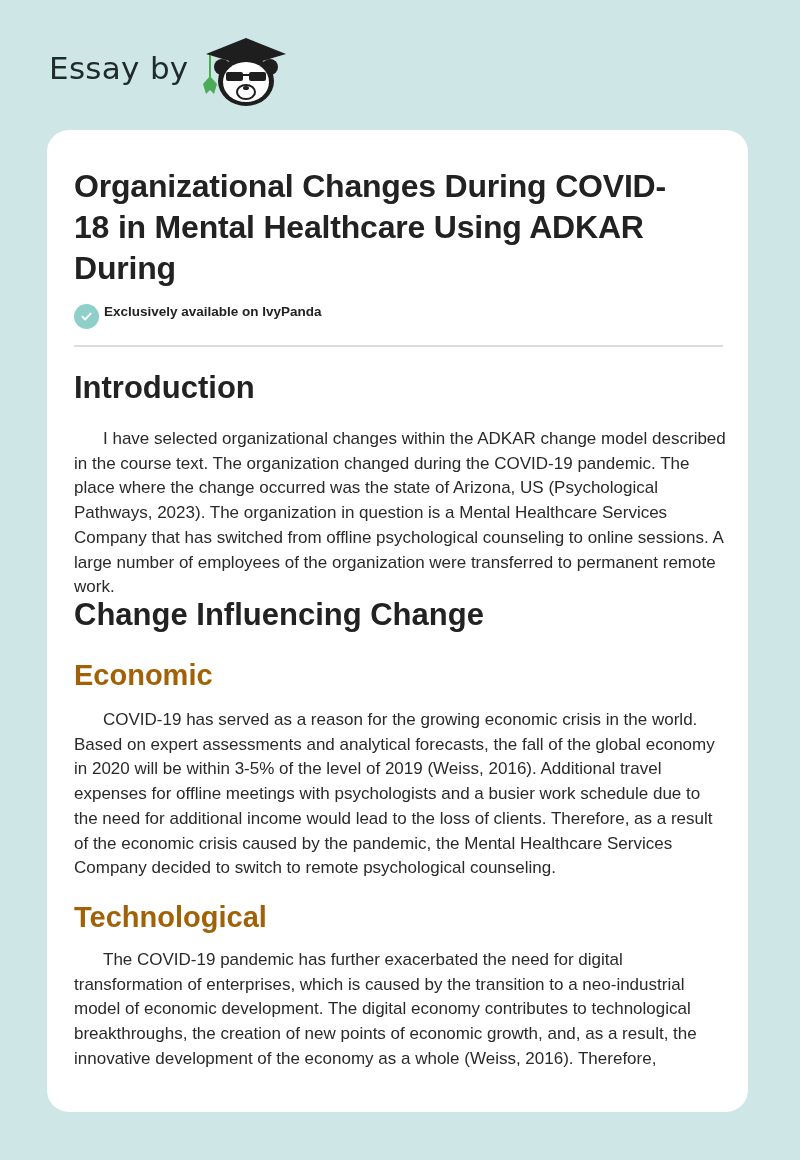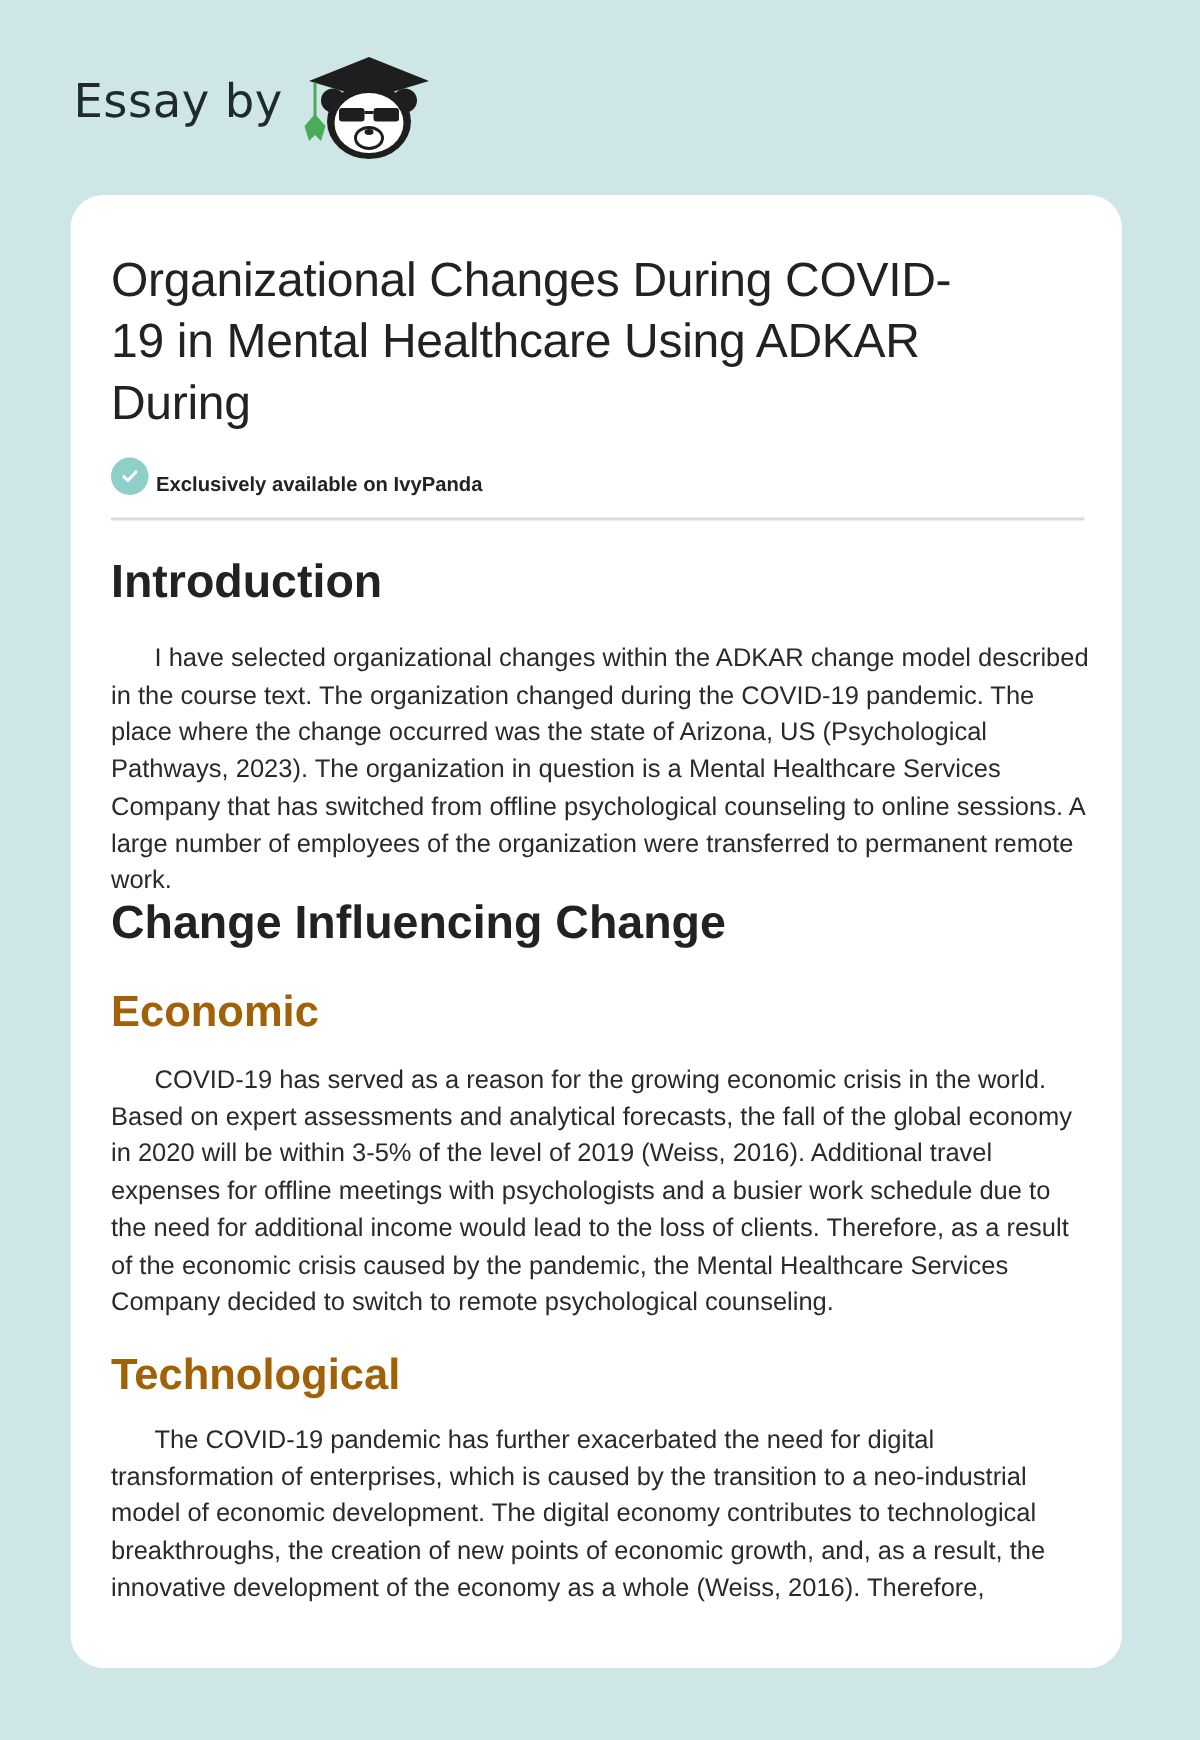--- a/index.html
+++ b/index.html
@@ -26,24 +26,24 @@
   }
   .brand-name sup { font-size: 14px; vertical-align: top; position: relative; top: -4px; margin-left: 1px; }
 
   .card {
     position: absolute; left: 47px; top: 130px; width: 701px; height: 982px;
     background: #ffffff; border-radius: 22px; overflow: hidden;
   }
   .card-inner { position: absolute; left: 27px; top: 0; width: 650px; }
   .title {
     position: absolute; left: 0; top: 36px; width: 650px;
-    font-size: 32px; font-weight: normal; line-height: 41px; color: #222;
+    font-size: 32px; font-weight: bold; line-height: 41px; color: #222;
     margin: 0; letter-spacing: -0.2px;
   }
-  .badge { position: absolute; left: 0; top: 174px; height: 26px; display: flex; align-items: flex-end; }
+  .badge { position: absolute; left: 0; top: 174px; height: 26px; display: flex; align-items: flex-start; }
   .check-icon {
     width: 25px; height: 25px; border-radius: 50%; background: #8ecfc9;
     display: inline-flex; align-items: center; justify-content: center; margin-right: 5px;
   }
   .badge-text { font-size: 13.5px; font-weight: bold; color: #222; }
   .divider { position: absolute; left: 0; top: 215px; width: 649px; height: 2px; background: #dcdcdc; }
 
   .h2 { position: absolute; left: 0; font-size: 31px; font-weight: bold; color: #222; margin: 0; }
   .h3 { position: absolute; left: 0; font-size: 29px; font-weight: bold; color: #a16207; margin: 0; }
   .para {
@@ -74,21 +74,21 @@
 
     <ellipse cx="46" cy="58" rx="9" ry="7" fill="none" stroke="#1e1e1e" stroke-width="2"></ellipse>
     <ellipse cx="46" cy="54" rx="3" ry="2" fill="#1e1e1e"></ellipse>
   </svg>
 </div>
 
 <div class="card">
   <div class="card-inner">
     <h1 class="title">
       <span>Organizational Changes During COVID-</span><br>
-      <span>19 in Mental Healthcare Using ADKAR</span><br>
+      <span>18 in Mental Healthcare Using ADKAR</span><br>
       <span>During</span>
     </h1>
 
     <div class="badge">
       <span class="check-icon">
         <svg width="13" height="13" viewBox="0 0 13 13">
             <path d="M2.5,6.8 L5.3,9.4 L10.6,3.6" fill="none" stroke="#ffffff" stroke-width="2" stroke-linecap="round" stroke-linejoin="round"></path>
           </svg>
       </span>
       <span class="badge-text">Exclusively available on IvyPanda</span>

